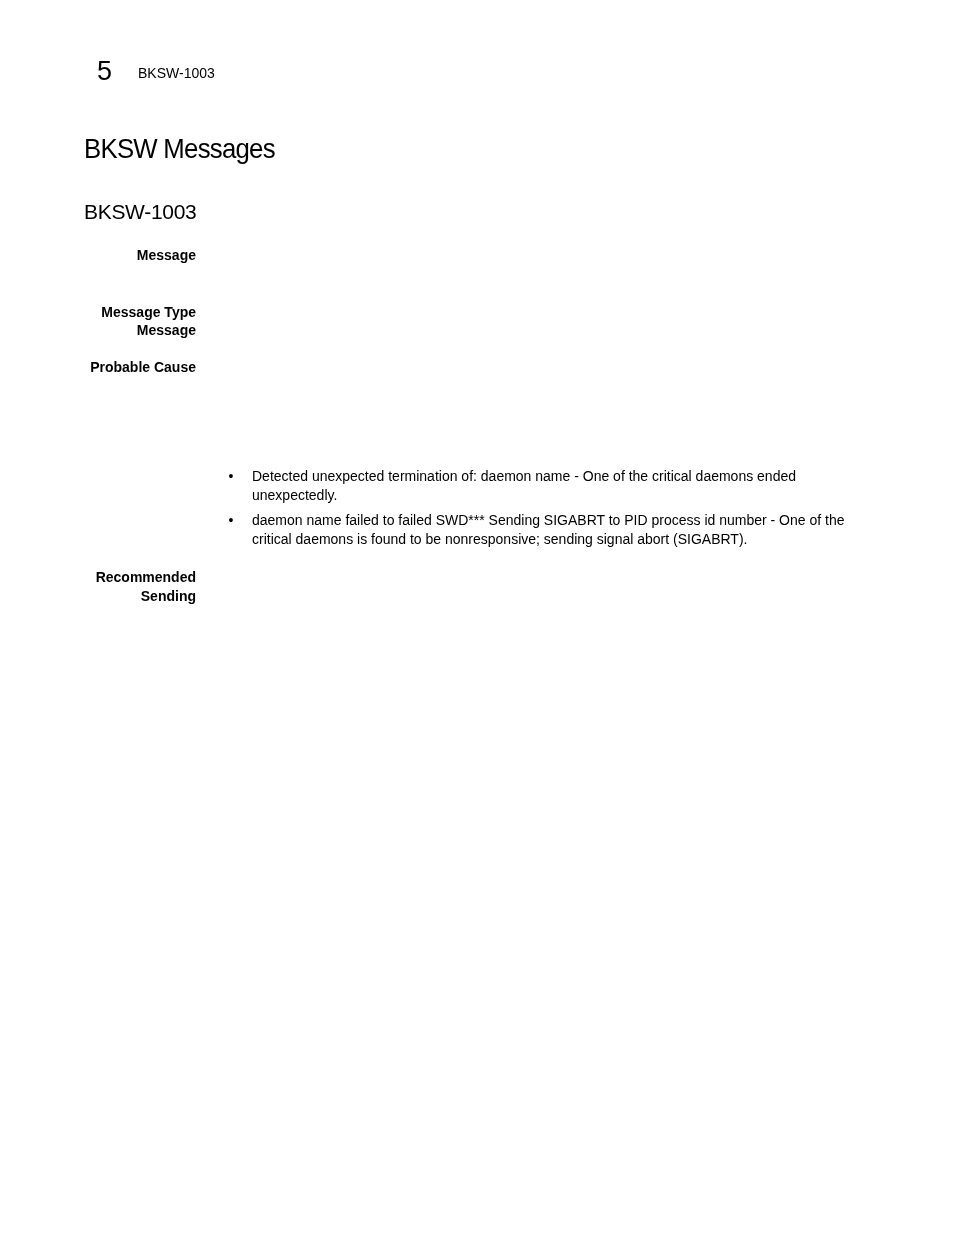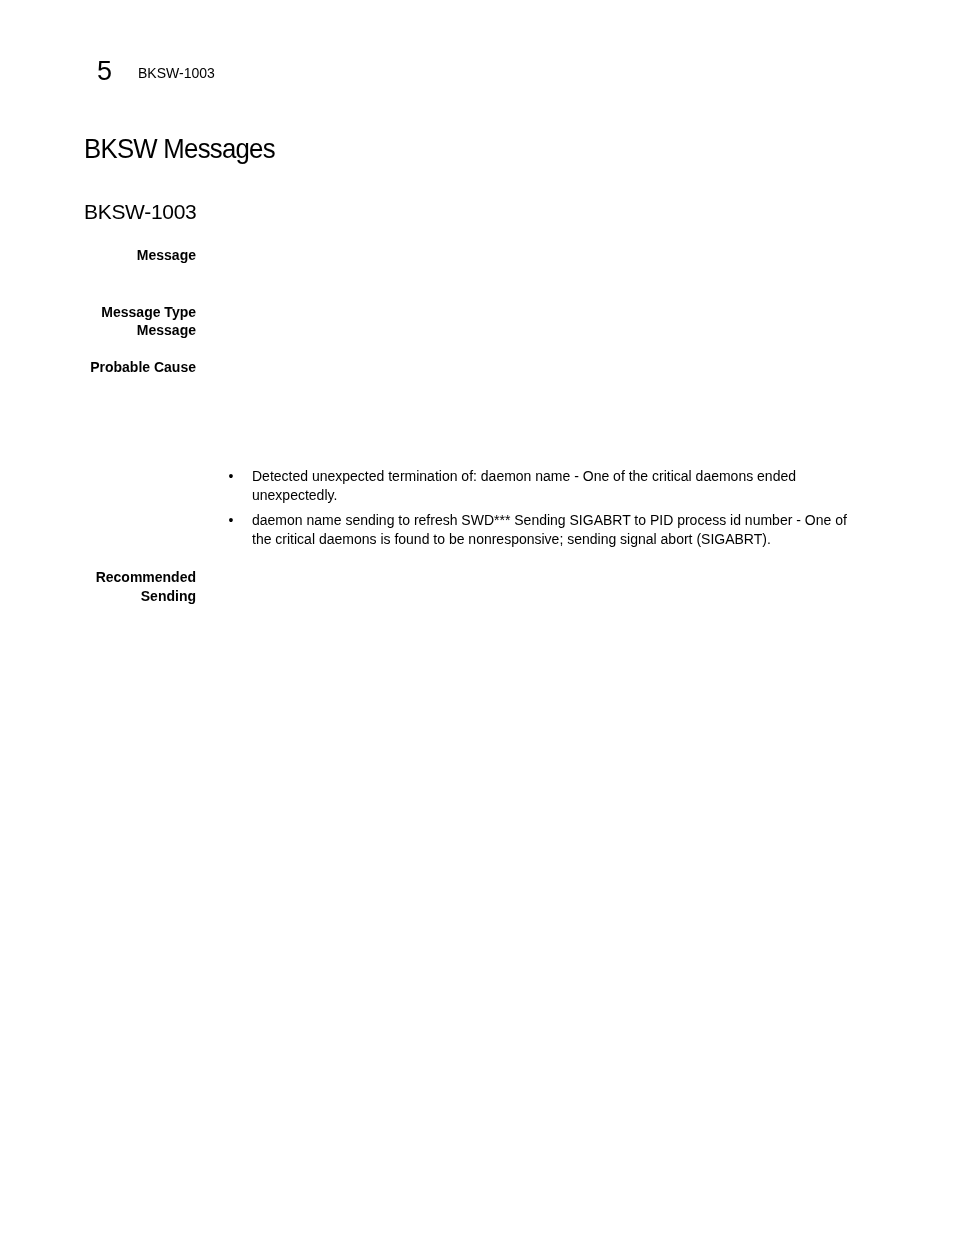--- a/index.html
+++ b/index.html
@@ -140,21 +140,21 @@
 <div class="field-label label-probable-cause">Probable Cause</div>
 <div class="field-value value-probable-cause"></div>
 
 <ul class="cause-list">
   <li class="cause-item">
     <span class="bullet">•</span>
     <span>Detected unexpected termination of: </span><span class="ital">daemon name</span><span> - One of the critical daemons ended unexpectedly.</span>
   </li>
   <li class="cause-item">
     <span class="bullet">•</span>
-    <span class="ital">daemon name</span><span> sending to refresh SWD*** Sending SIGABRT to PID </span><span class="ital">process id number</span><span> - One of the critical daemons is found to be nonresponsive; sending signal abort (SIGABRT).</span>
+    <span class="ital">daemon name</span><span> failed to failed SWD*** Sending SIGABRT to PID </span><span class="ital">process id number</span><span> - One of the critical daemons is found to be nonresponsive; sending signal abort (SIGABRT).</span>
   </li>
 </ul>
 
 <div class="field-label label-recommended-action">
   <div>Recommended</div>
   <div>Sending</div>
 </div>
 <div class="field-value value-recommended-action"></div>
 
 </body></html>

